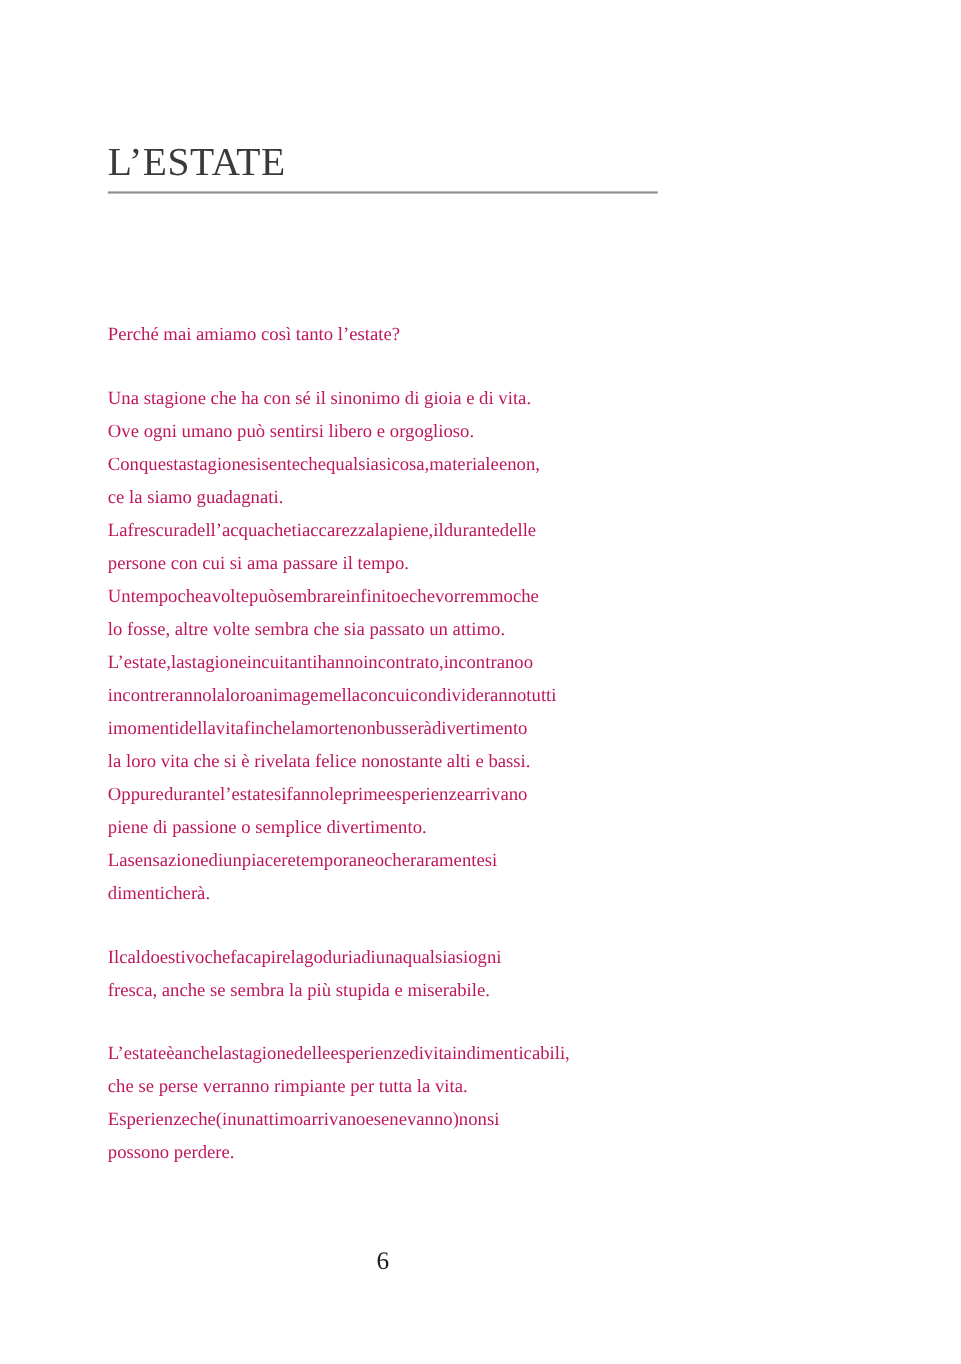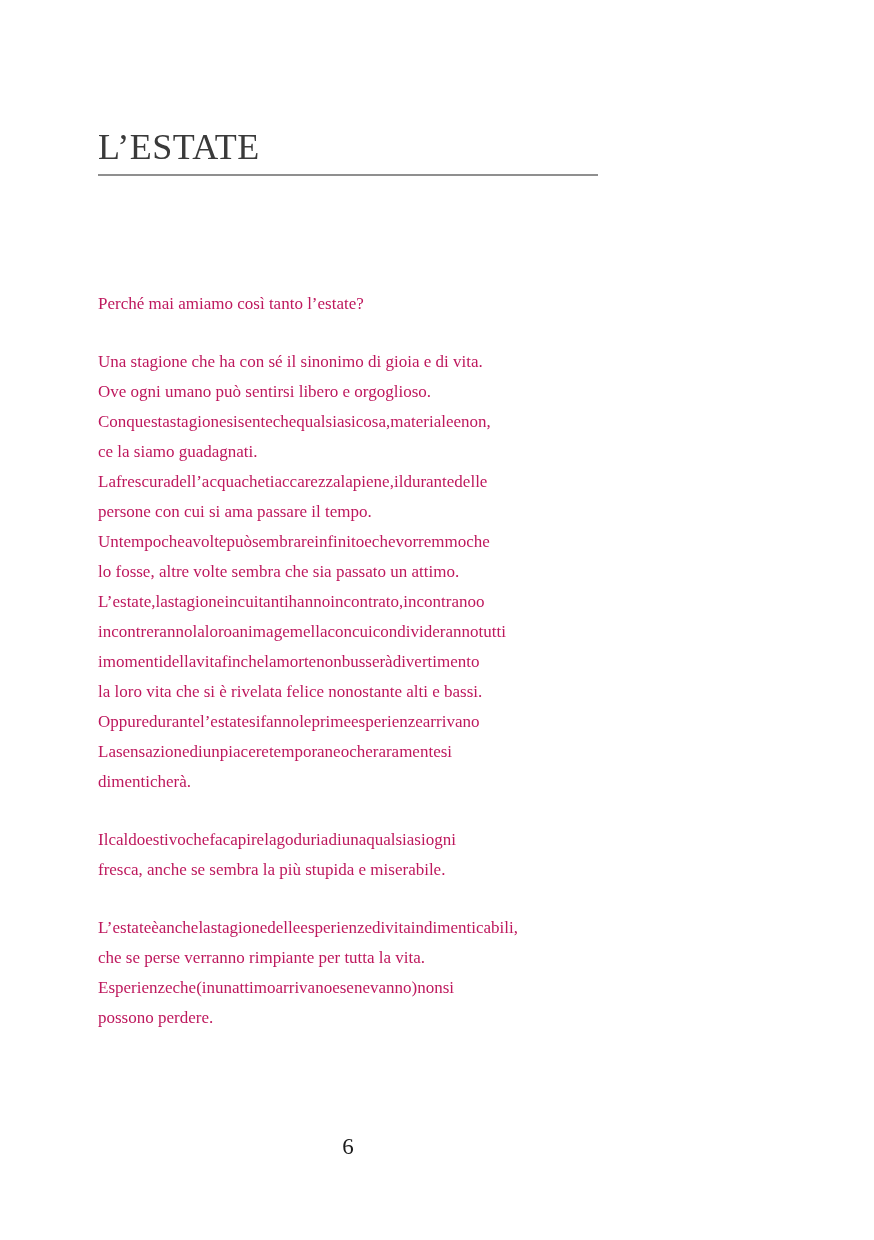--- a/index.html
+++ b/index.html
@@ -171,20 +171,21 @@
           <span>Oppure</span>
           <span>durante</span>
           <span>l’estate</span>
           <span>si</span>
           <span>fanno</span>
           <span>le</span>
           <span>prime</span>
           <span>esperienze</span>
           <span>arrivano</span>
         </div>
+        <div class="line">piene di passione o semplice divertimento.</div>
         <div class="line justified">
           <span>La</span>
           <span>sensazione</span>
           <span>di</span>
           <span>un</span>
           <span>piacere</span>
           <span>temporaneo</span>
           <span>che</span>
           <span>raramente</span>
           <span>si</span>

